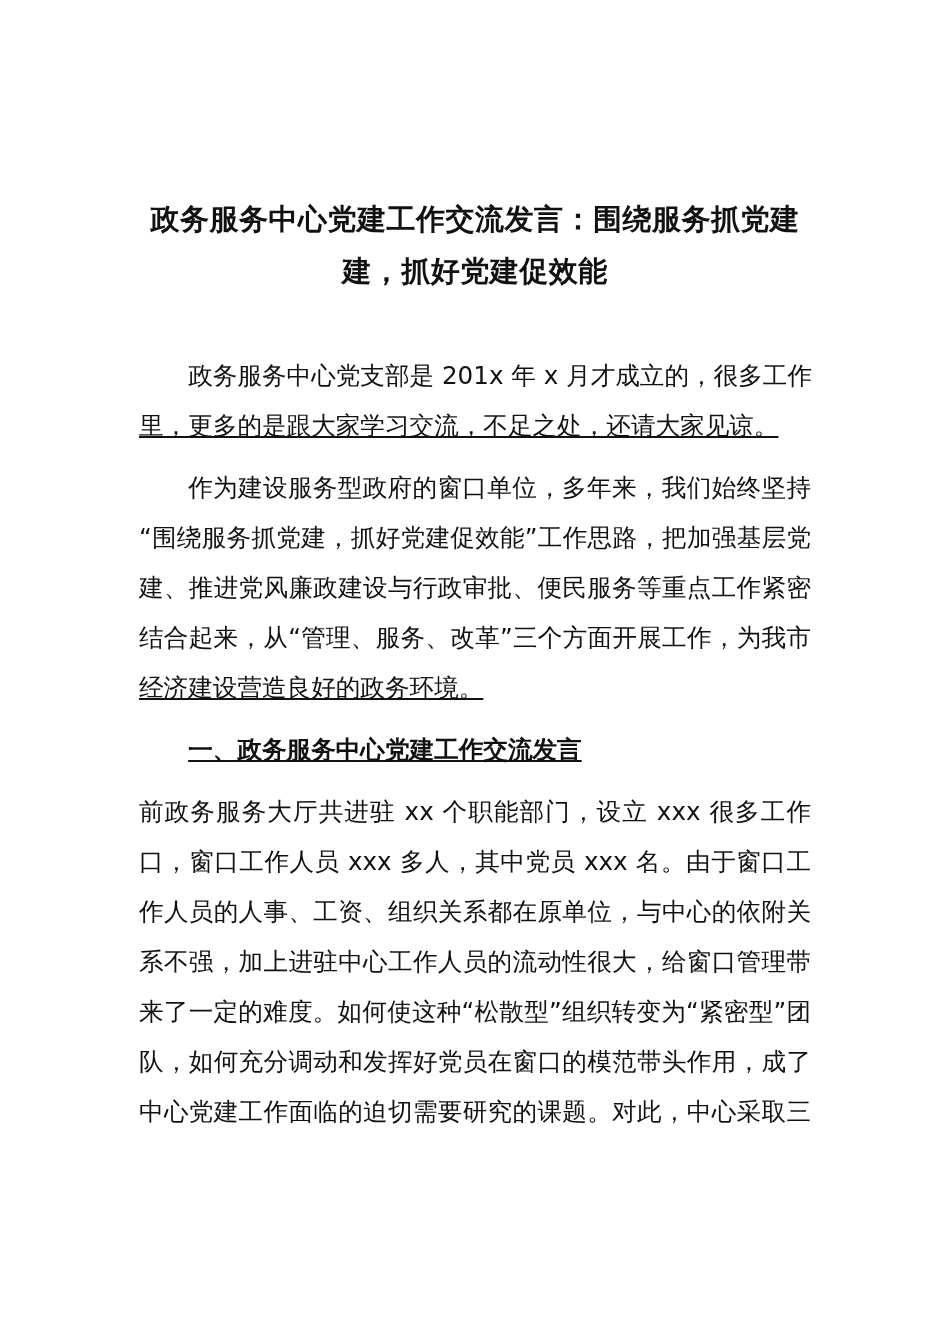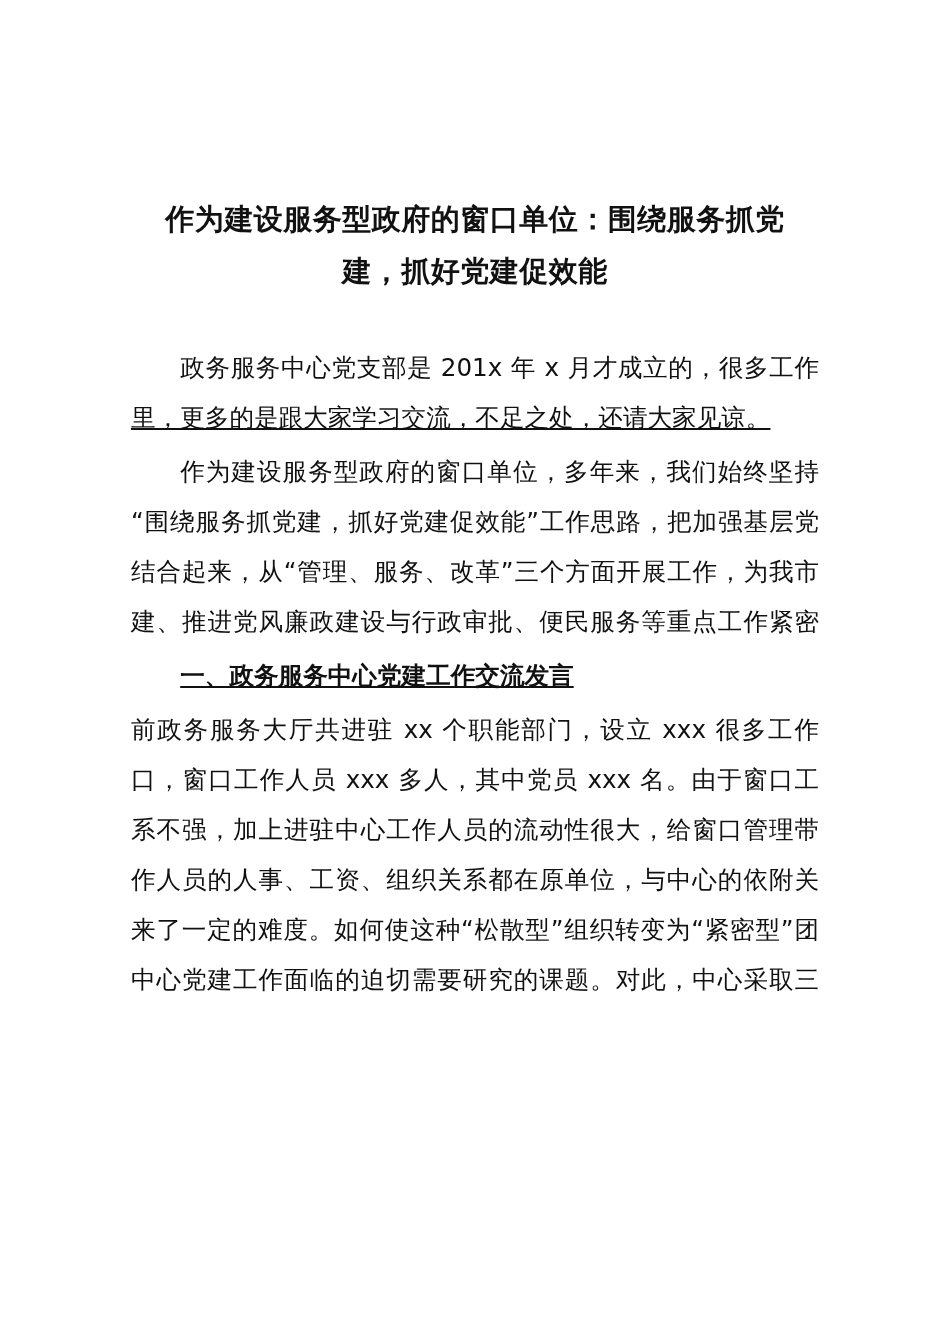--- a/index.html
+++ b/index.html
@@ -46,56 +46,58 @@
     text-align: justify;
   }
   .line.last {
     text-align-last: left;
     text-decoration: underline;
   }
   .line.first {
     padding-left: 2em;
   }
   .para-lines {
-    margin: 4px;
+    margin: 12px;
     font-size: 24.6px;
     line-height: 50px;
   }
 </style>
 </head>
 <body>
 
 <div class="page">
 
   <h1 class="title">
-    <span class="line-t" style="display:block">作为建设服务型政府的窗口单位：围绕服务抓党</span>
+    <span class="line-t" style="display:block">政务服务中心党建工作交流发言：围绕服务抓党建</span>
     <span class="line-t" style="display:block">建，抓好党建促效能</span>
   </h1>
 
   <div class="body-block">
 
     <div class="para-lines">
       <span class="line first">政务服务中心党支部是 201x 年 x 月才成立的，很多工作</span>
       <span class="line last">里，更多的是跟大家学习交流，不足之处，还请大家见谅。</span>
     </div>
 
     <div class="para-lines">
       <span class="line first">作为建设服务型政府的窗口单位，多年来，我们始终坚持</span>
       <span class="line">“围绕服务抓党建，抓好党建促效能”工作思路，把加强基层党</span>
+      <span class="line">建、推进党风廉政建设与行政审批、便民服务等重点工作紧密</span>
       <span class="line">结合起来，从“管理、服务、改革”三个方面开展工作，为我市</span>
-      <span class="line">建、推进党风廉政建设与行政审批、便民服务等重点工作紧密</span>
+      <span class="line last">经济建设营造良好的政务环境。</span>
     </div>
 
     <div class="para-lines" style="font-weight:bold;">
       <span class="line first last">一、政务服务中心党建工作交流发言</span>
     </div>
 
     <div class="para-lines">
       <span class="line">前政务服务大厅共进驻 xx 个职能部门，设立 xxx 很多工作</span>
       <span class="line">口，窗口工作人员 xxx 多人，其中党员 xxx 名。由于窗口工</span>
+      <span class="line">作人员的人事、工资、组织关系都在原单位，与中心的依附关</span>
       <span class="line">系不强，加上进驻中心工作人员的流动性很大，给窗口管理带</span>
-      <span class="line">作人员的人事、工资、组织关系都在原单位，与中心的依附关</span>
       <span class="line">来了一定的难度。如何使这种“松散型”组织转变为“紧密型”团</span>
+      <span class="line">队，如何充分调动和发挥好党员在窗口的模范带头作用，成了</span>
       <span class="line">中心党建工作面临的迫切需要研究的课题。对此，中心采取三</span>
     </div>
 
   </div>
 </div>
 
 </body></html>

